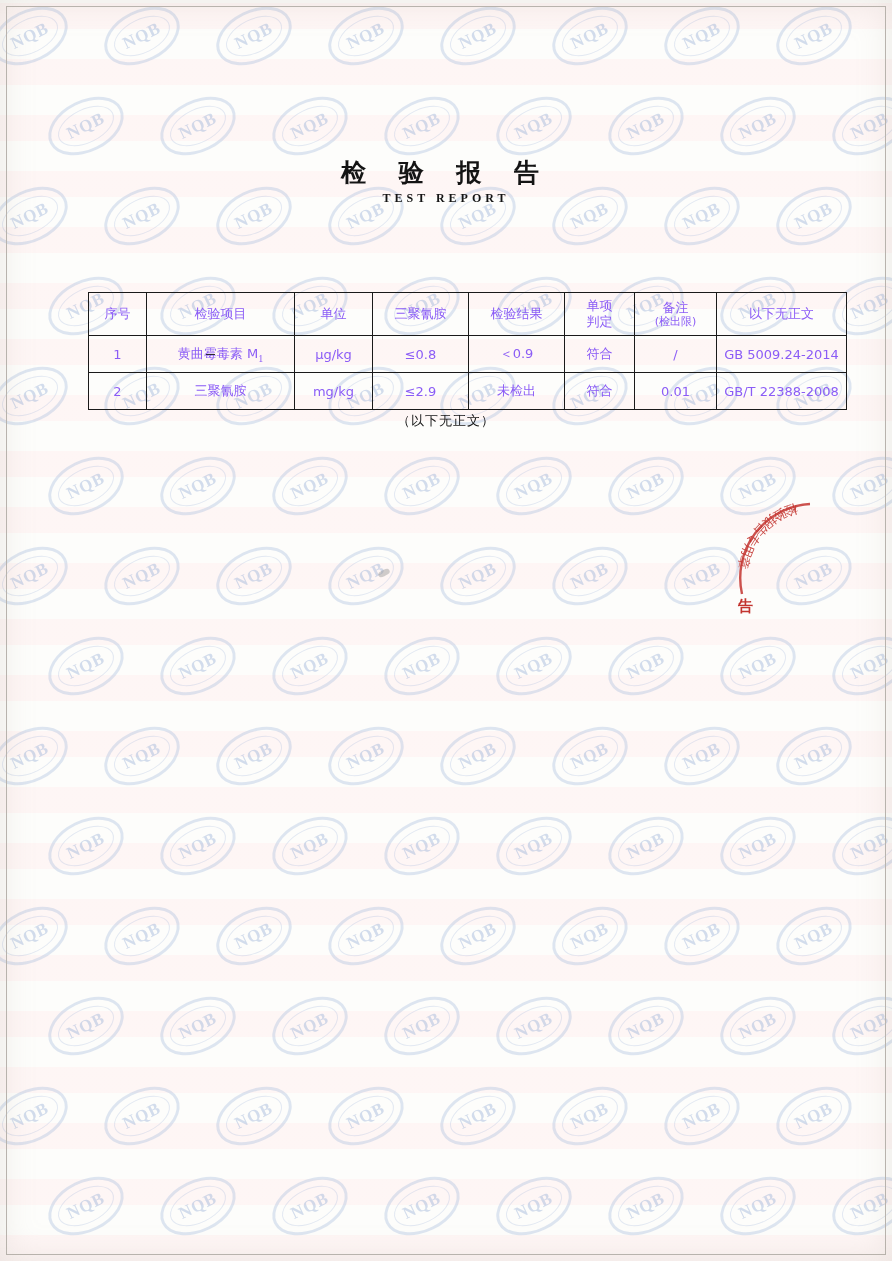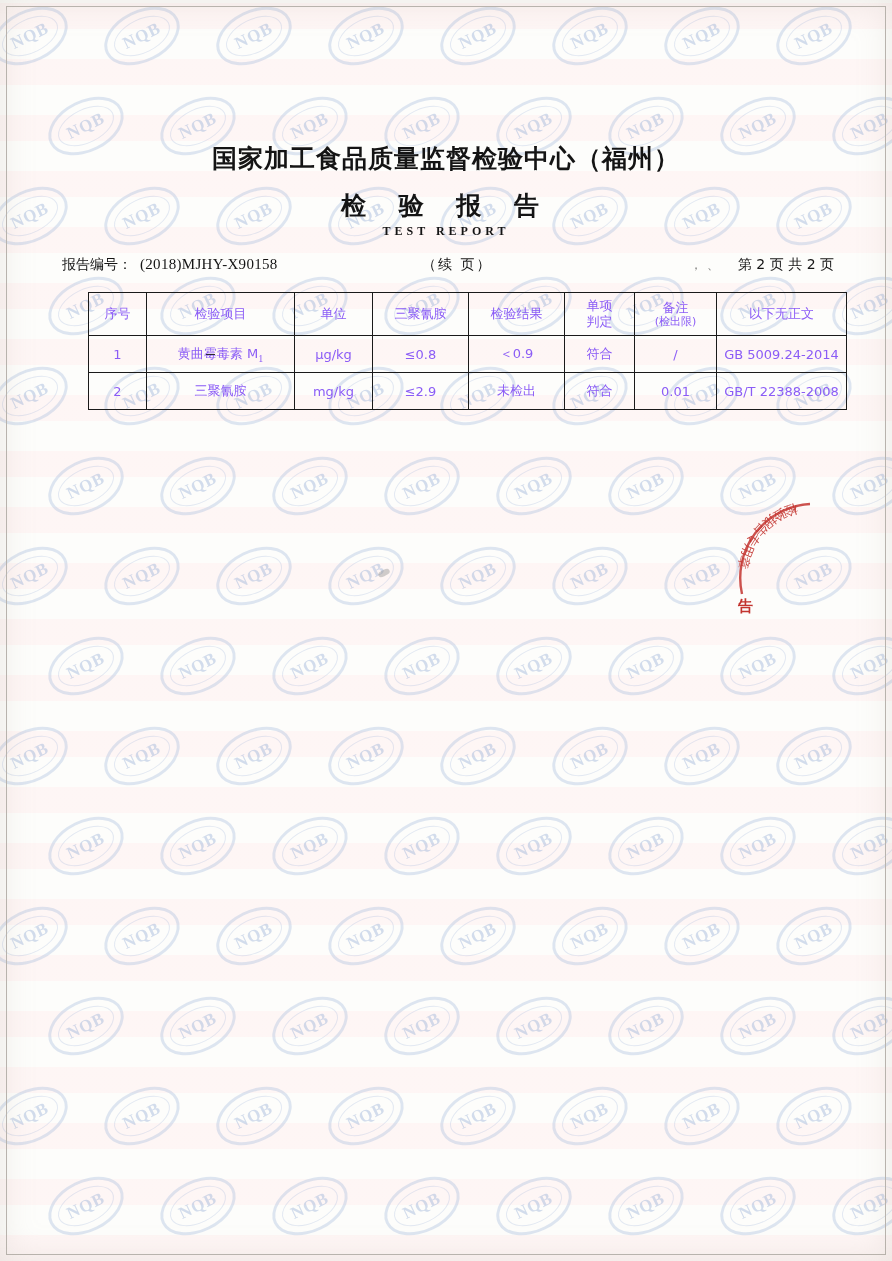--- a/index.html
+++ b/index.html
@@ -381,34 +381,24 @@
     </div>
 
   <div class="border-line" style="left:6px;top:6px;width:880px;height:1px;"></div>
   <div class="border-line" style="left:6px;top:1254px;width:880px;height:1px;"></div>
   <div class="border-line" style="left:6px;top:6px;width:1px;height:1249px;"></div>
   <div class="border-line" style="left:885px;top:6px;width:1px;height:1249px;"></div>
 
   <div class="edge-shade"></div>
 
   <div class="header">
-    <div class="title-cn">国家加工食品质量监督检验中心（福州）</div>
     <div class="report-cn">检 验 报 告</div>
     <div class="report-en">TEST  REPORT</div>
   </div>
 
-  <div class="meta-row">
-    <div class="meta-no">
-      <span>报告编号：</span><span class="num">(2018)MJHY-X90158</span>
-    </div>
-    <div class="meta-cont">（续 页）</div>
-    <div class="meta-pages">
-      <span class="tick">，、</span><span>第 2 页  共 2 页</span>
-    </div>
-  </div>
 
   <div class="table-wrap">
     <table class="report">
       <colgroup>
         <col style="width:58px">
         <col style="width:148px">
         <col style="width:78px">
         <col style="width:96px">
         <col style="width:96px">
         <col style="width:70px">
@@ -453,20 +443,21 @@
           <td class="ascii">≤2.9</td>
           <td>未检出</td>
           <td>符合</td>
           <td class="ascii">0.01</td>
           <td class="ascii">GB/T 22388-2008</td>
         </tr>
       </tbody>
     </table>
   </div>
 
+  <div class="below-note">（以下无正文）</div>
 
   <div class="speck"></div>
 
   <div class="stamp">
     <svg width="92" height="132" viewBox="0 0 92 132">
       <defs>
         <path id="arcpath" d="M 86,10 A 76,76 0 0 0 14,104" fill="none"></path>
       </defs>
       <path d="M 84,12 A 74,74 0 0 0 16,102" fill="none" stroke="#c3342f" stroke-width="2.4" opacity="0.85"></path>
       <text font-family="DejaVu Sans, sans-serif" font-size="13" fill="#c3342f" opacity="0.9">

